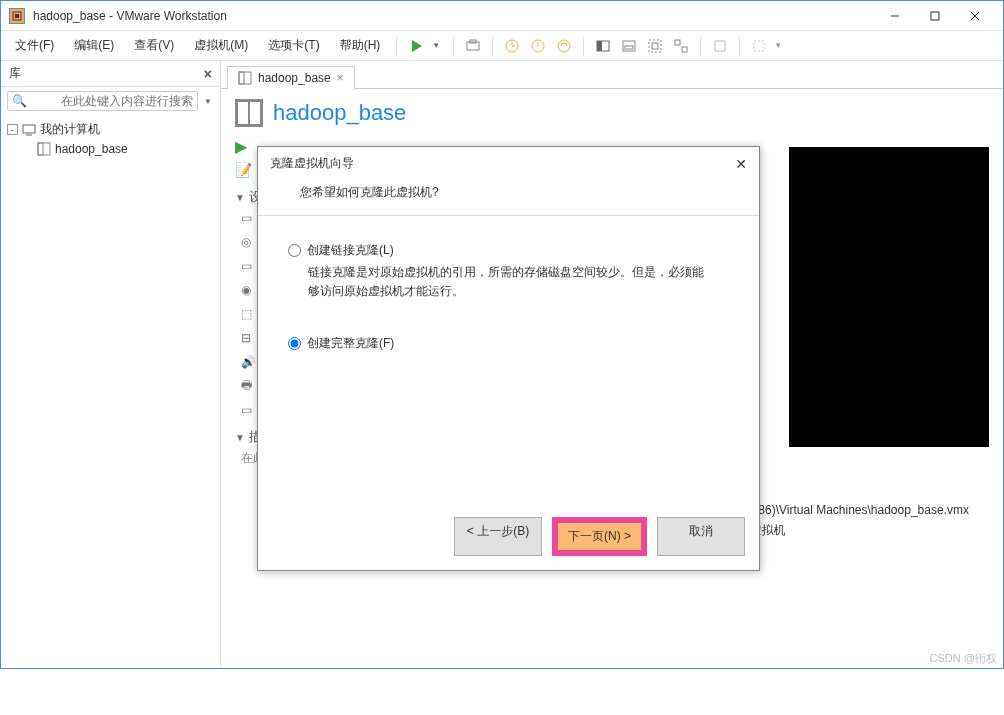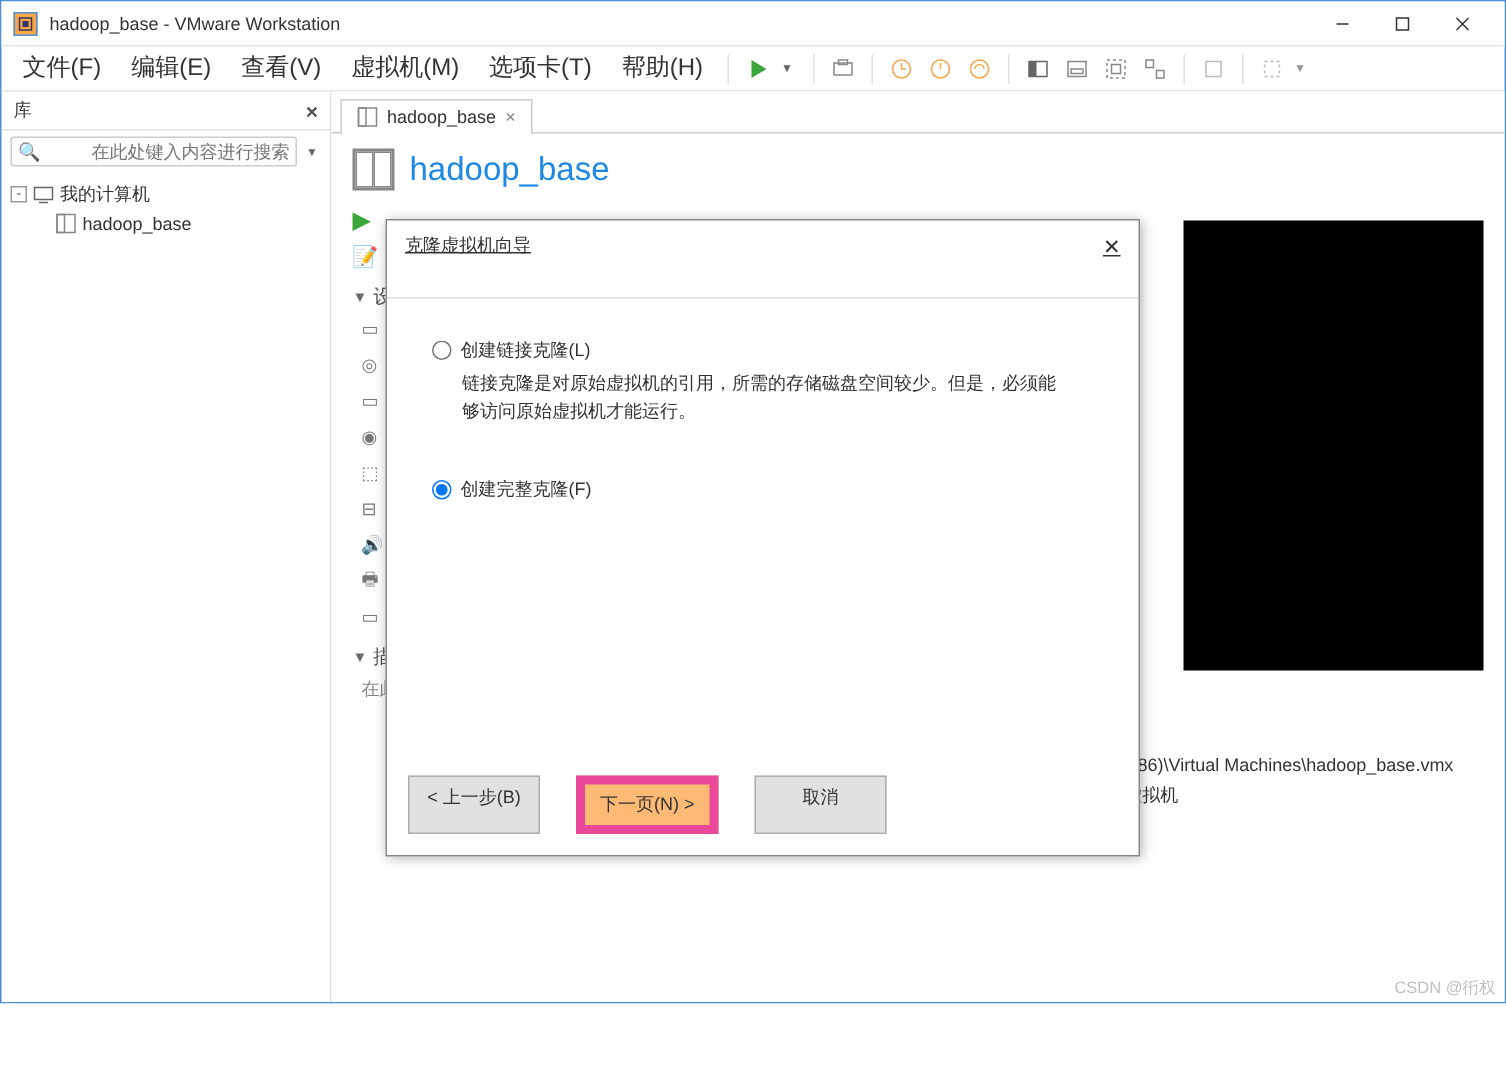--- a/index.html
+++ b/index.html
@@ -5,21 +5,21 @@
 * { box-sizing: border-box; margin: 0; padding: 0; font-family: "Microsoft YaHei", "Segoe UI", sans-serif; }
 body { background: #fff; font-size: 12px; color: #333; }
 .window { width: 1004px; height: 669px; border: 1px solid #4a90d9; display: flex; flex-direction: column; position: relative; }
 .titlebar { height: 30px; display: flex; align-items: center; padding: 0 8px; border-bottom: 1px solid #e5e5e5; background: #fff; }
 .titlebar .app-icon { width: 16px; height: 16px; background: #f7a64a; border: 1px solid #4a90d9; margin-right: 8px; display:flex; align-items:center; justify-content:center;}
 .titlebar .app-icon svg{width:10px;height:10px;}
 .titlebar .title { flex: 1; font-size: 12px; color: #333; }
 .winbtns { display: flex; gap: 0; }
 .winbtn { width: 40px; height: 28px; display: flex; align-items: center; justify-content: center; color: #333; }
 .menubar { height: 30px; display: flex; align-items: center; padding: 0 6px; gap: 4px; border-bottom: 1px solid #e5e5e5; }
-.menubar .menuitem { padding: 4px 8px; font-size: 16px; }
+.menubar .menuitem { padding: 4px 8px; font-size: 12px; }
 .menubar .sep { width: 1px; height: 20px; background: #e0e0e0; margin: 0 4px; }
 .toolicon { width: 22px; height: 22px; display: flex; align-items: center; justify-content: center; color: #6a6a6a; border:1px solid transparent; border-radius:2px;}
 .toolicon.play { color: #3aa53a; }
 .toolicon svg { width: 16px; height: 16px; }
 .play-group{display:flex;align-items:center;border:1px solid transparent;}
 .play-group .dd{font-size:8px;color:#666;padding:0 4px;}
 .content { flex: 1; display: flex; min-height: 0; }
 .sidebar { width: 220px; border-right: 1px solid #e0e0e0; display: flex; flex-direction: column; }
 .sidebar-head { display: flex; align-items: center; justify-content: space-between; padding: 4px 8px; border-bottom: 1px solid #e0e0e0; }
 .sidebar-head .lbl { font-size: 12px; }
@@ -52,32 +52,32 @@
 .dev-icons { display:flex; flex-direction:column; gap:8px; padding-left:6px; color:#777;}
 .dev-icons div{height:16px;display:flex;align-items:center;}
 .right-col{flex:1;display:flex;flex-direction:column;}
 .screenshot-box { width: 200px; height: 300px; background: #000; margin-left:auto; margin-top:10px;}
 .vm-details { padding: 12px 0 0 0; }
 .vm-details .head { color: #555; font-size: 13px; display:flex;align-items:center;gap:4px;margin-bottom:6px;}
 .detail-row { display: flex; font-size: 12px; padding: 1px 0; }
 .detail-row .k { width: 80px; text-align: right; font-weight: bold; padding-right:6px;}
 .detail-row .v { color: #333; }
 .wizard { position: absolute; left: 256px; top: 145px; width: 503px; height: 425px; background: #fff; border: 1px solid #888; box-shadow: 1px 1px 8px rgba(0,0,0,0.3); z-index: 100; display:flex;flex-direction:column;}
-.wiz-title { display: flex; align-items: center; justify-content: space-between; padding: 8px 12px; font-size: 12px; text-decoration: underline; }
+.wiz-title { display: flex; align-items: center; justify-content: space-between; padding: 8px 12px; font-size: 12px; }
 .wiz-title .x { font-size: 14px; }
 .wiz-head { padding: 4px 30px 14px 30px; }
 .wiz-head .t { font-weight: bold; font-size: 12px; margin-bottom:4px;}
 .wiz-head .s { font-size: 12px; padding-left: 12px; }
 .wiz-divider{height:1px;background:#ddd;}
 .wiz-body { padding: 16px 30px; flex:1;}
 .wiz-group { font-size: 12px; margin-bottom: 6px; }
 .radio-row { display: flex; align-items: flex-start; gap: 6px; margin: 10px 0 4px 0; }
 .radio-row input { margin-top: 2px; }
 .radio-desc { font-size: 12px; color: #333; padding-left: 20px; line-height: 1.6; max-width:420px;}
-.wiz-buttons { display: flex; gap: 24px; padding: 10px 14px 14px 14px; }
+.wiz-buttons { display: flex; justify-content: flex-end; gap: 10px; padding: 10px 14px 14px 14px; }
 .wiz-btn { min-width: 88px; padding: 5px 10px; border: 1px solid #adadad; background: #e1e1e1; font-size: 12px; text-align: center; }
 .wiz-btn.primary { border: 6px solid #ec4899; background: #fdba74; }
 .watermark{position:absolute;right:6px;bottom:2px;font-size:11px;color:#c0c0c0;}
 </style>
 </head>
 <body>
 
 <div class="window">
   <div class="titlebar">
     <div class="app-icon">
@@ -306,20 +306,21 @@
       </div>
     </div>
   </div>
 
   <div class="wizard">
     <div class="wiz-title">
       <span>克隆虚拟机向导</span>
       <span class="x">✕</span>
     </div>
     <div class="wiz-head">
+      <div class="s">您希望如何克隆此虚拟机?</div>
     </div>
     <div class="wiz-divider"></div>
     <div class="wiz-body">
       <div class="radio-row">
         <input type="radio" name="clone" style="">
         <span>创建链接克隆(L)</span>
       </div>
       <div class="radio-desc">链接克隆是对原始虚拟机的引用，所需的存储磁盘空间较少。但是，必须能够访问原始虚拟机才能运行。</div>
       <div style="height:24px;"></div>
       <div class="radio-row">

